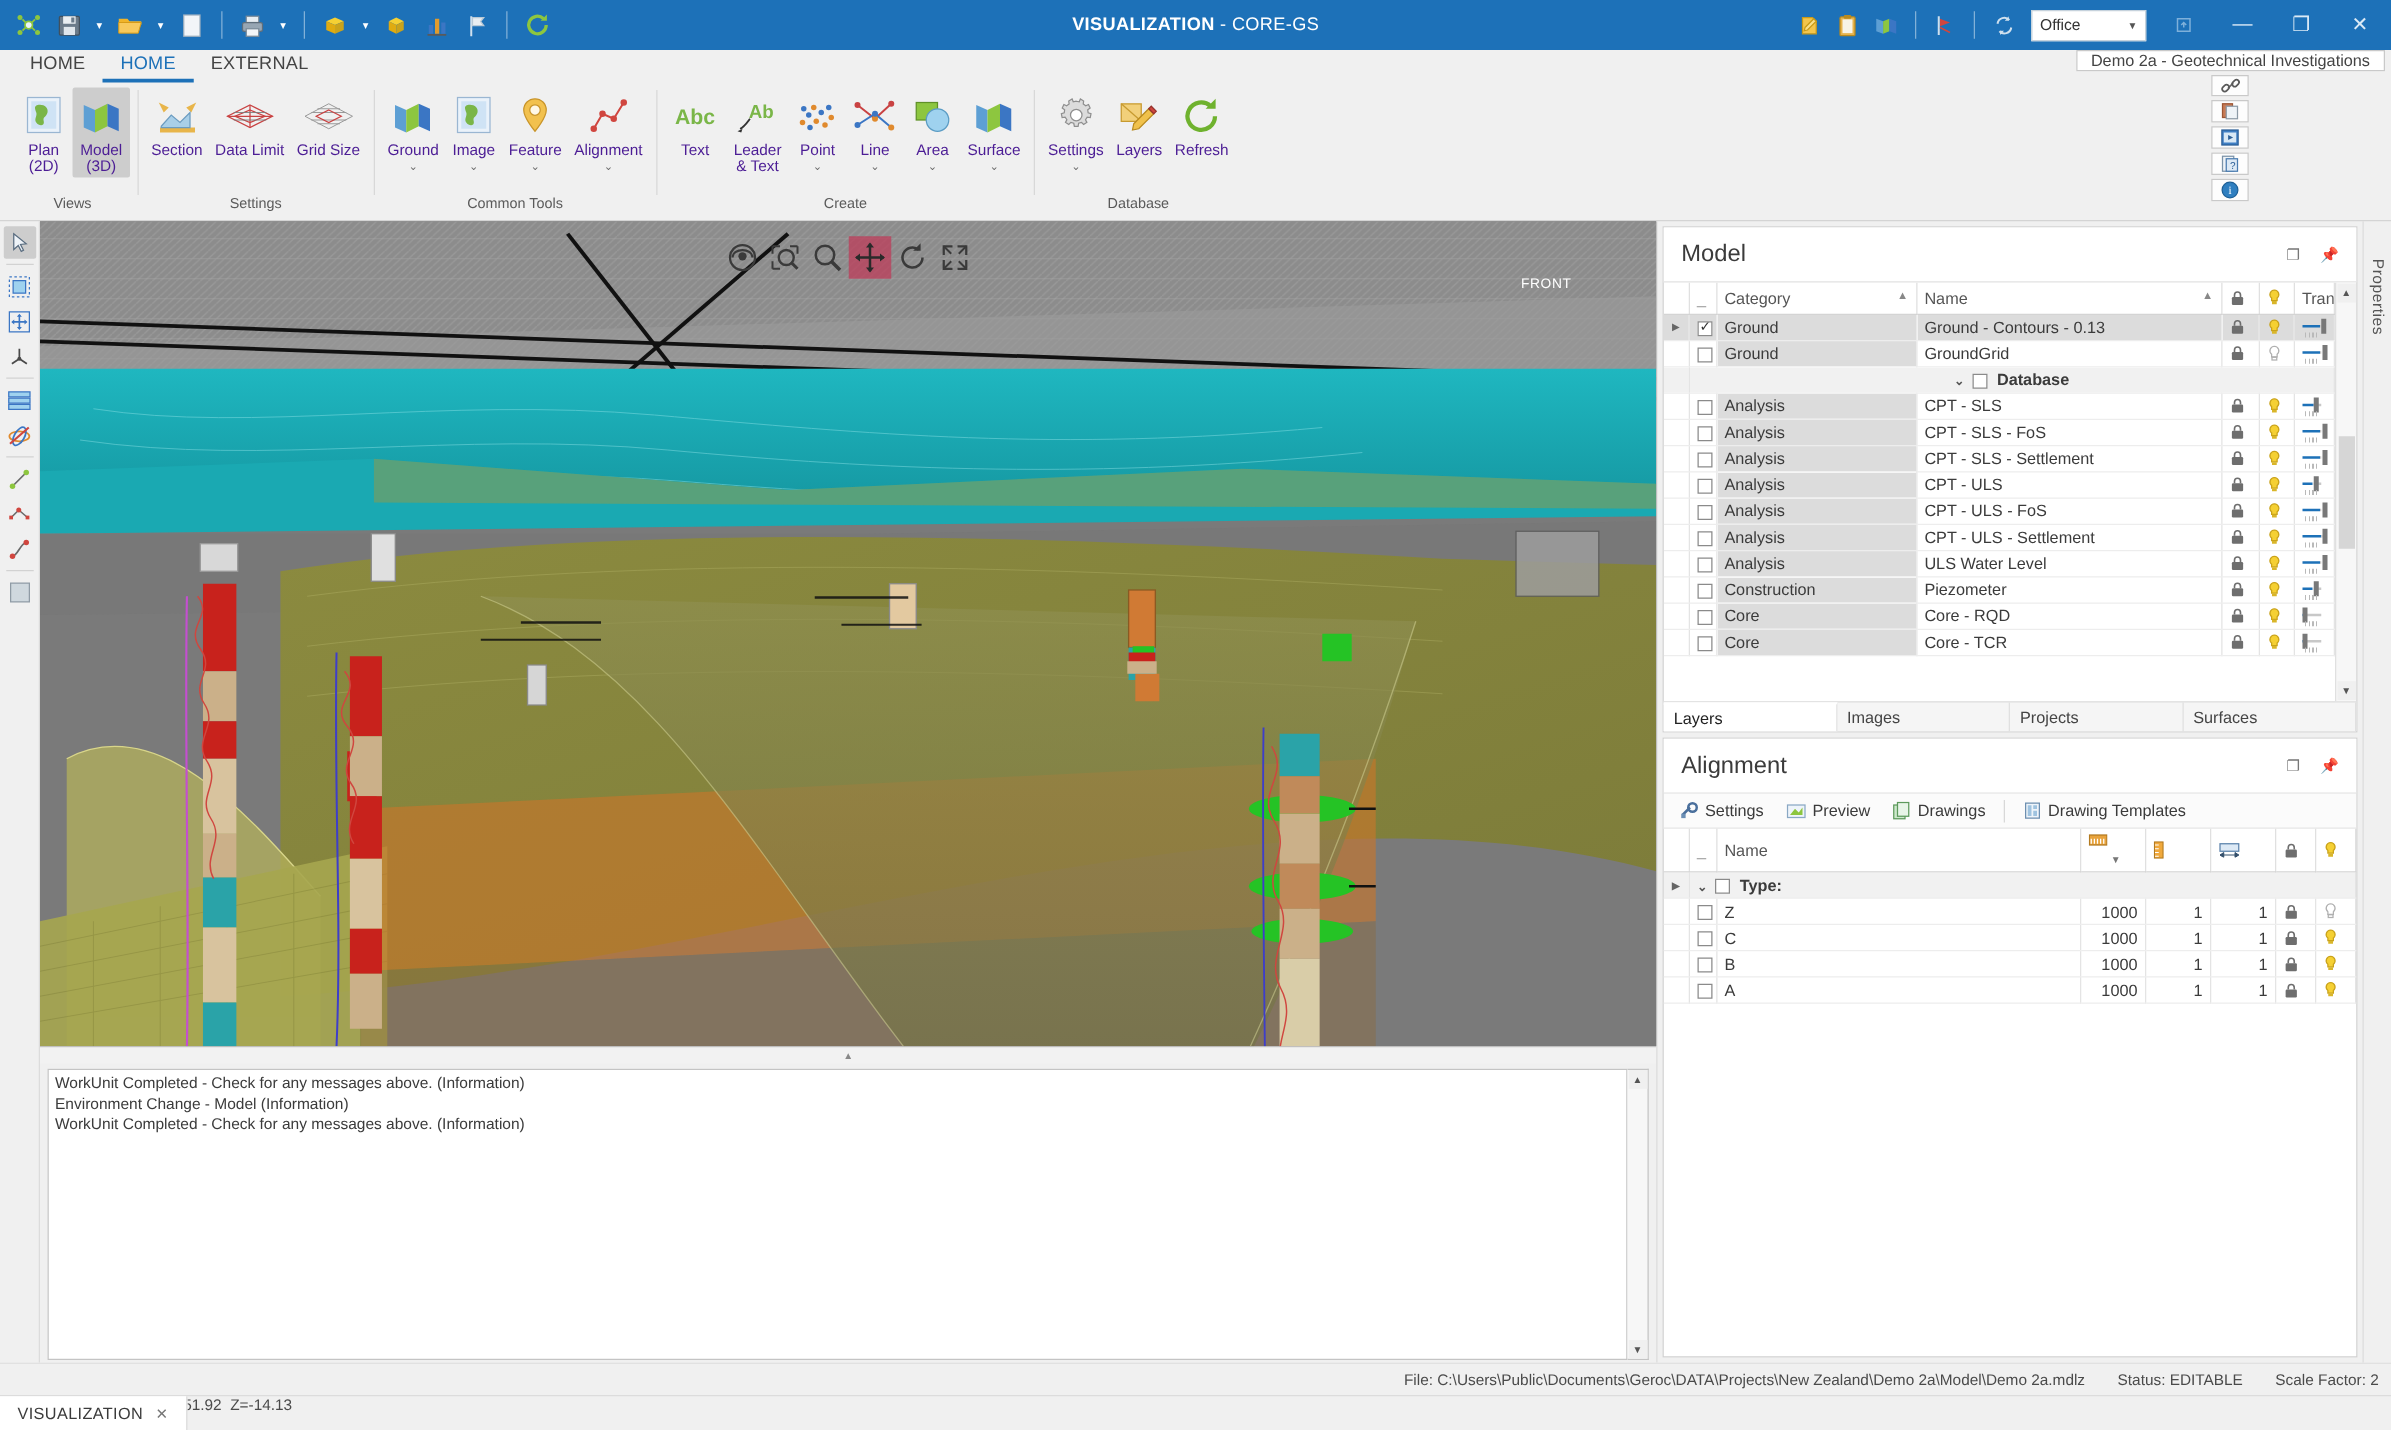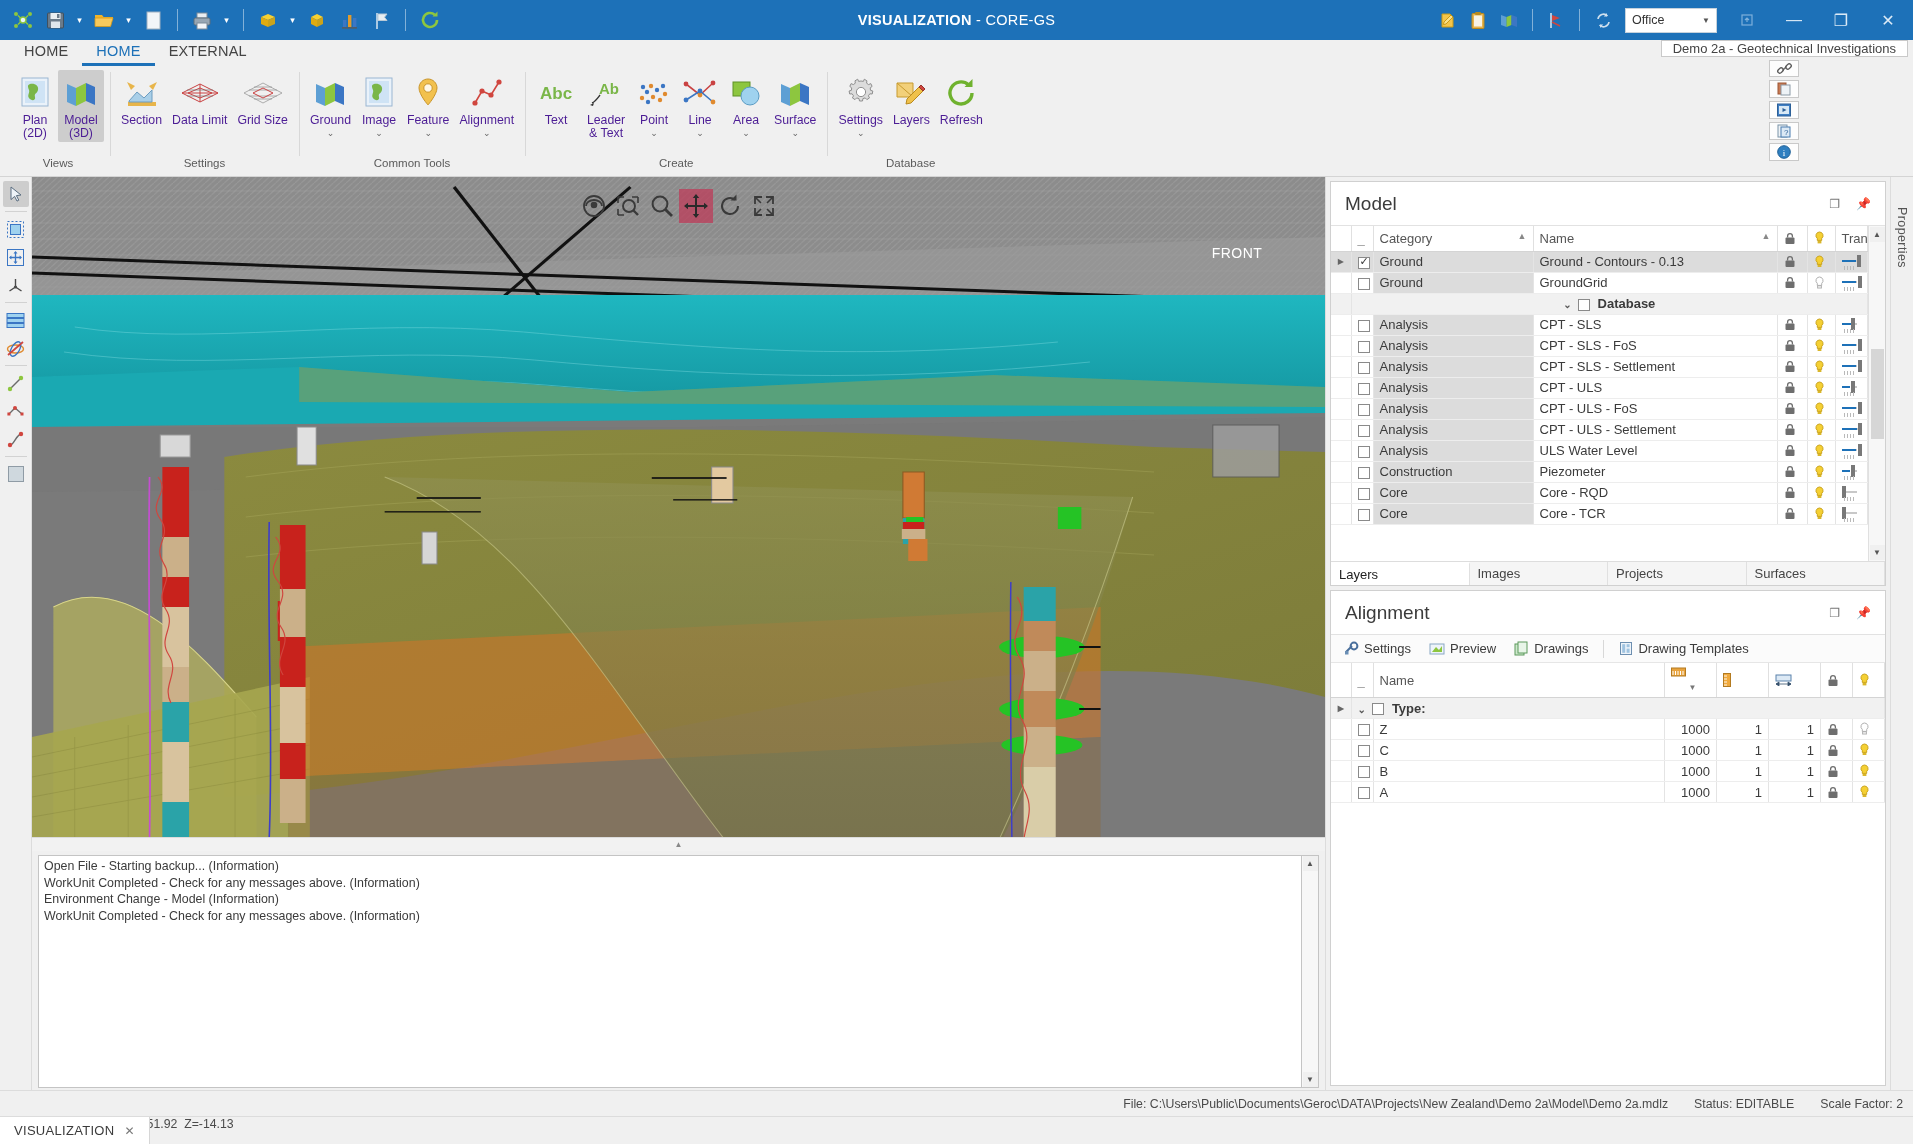--- a/index.html
+++ b/index.html
@@ -88,21 +88,21 @@
 
   #viewcol { flex:1; display:flex; flex-direction:column; min-width:0; }
   #viewport { position:relative; height:660px; overflow:hidden; background:#6e6e6e; }
   #vptools {
     position:absolute; left:50%; transform:translateX(-50%); top:12px; display:flex; z-index:5;
   }
   .vtool { width:34px; height:34px; display:flex; align-items:center; justify-content:center; cursor:pointer;}
   .vtool.act { background:rgba(190,60,90,.75); }
   #viewcube {
     position:absolute; right:64px; top:44px; width:48px; height:40px; z-index:5;
-    display:flex; align-items:flex-end; justify-content:center; font-size:14px; color:#fff;
+    display:flex; align-items:flex-start; justify-content:center; font-size:11px; color:#fff;
     letter-spacing:.5px; font-family:"Liberation Sans", sans-serif;
   }
   #vscroll-h {
     height:14px; background:#f2f2f2; border-top:1px solid #dcdcdc; display:flex;
     align-items:center; justify-content:center; font-size:8px; color:#888; cursor:pointer;
   }
   #console {
     flex:1; display:flex; background:#f0f0f0; padding:4px 6px 2px 6px;
   }
   #consolebox {
@@ -866,21 +866,20 @@
 
       <div id="viewcube">
         <span>FRONT</span>
       </div>
     </div>
 
     <div id="vscroll-h">▲</div>
 
     <div id="console">
       <div id="consolebox">
-        <div>Open File - Starting backup... (Information)</div>
         <div>WorkUnit Completed - Check for any messages above. (Information)</div>
         <div>Environment Change - Model (Information)</div>
         <div>WorkUnit Completed - Check for any messages above. (Information)</div>
       </div>
       <div id="consolescroll">
         <div class="sbtn">▲</div>
         <div class="sbtn">▼</div>
       </div>
     </div>
   </div>

